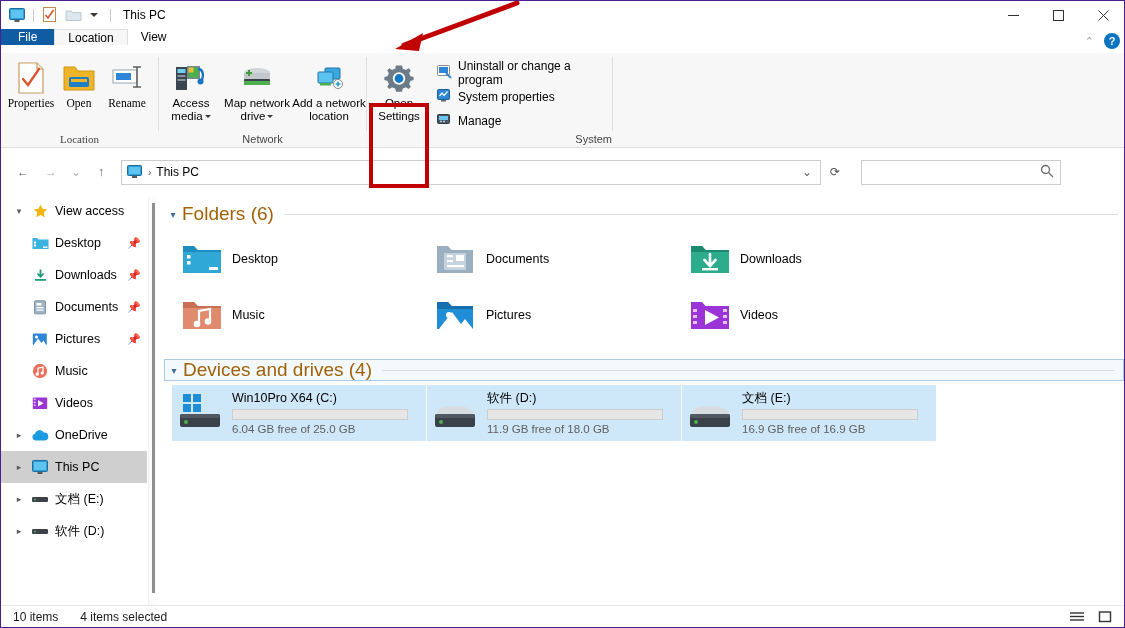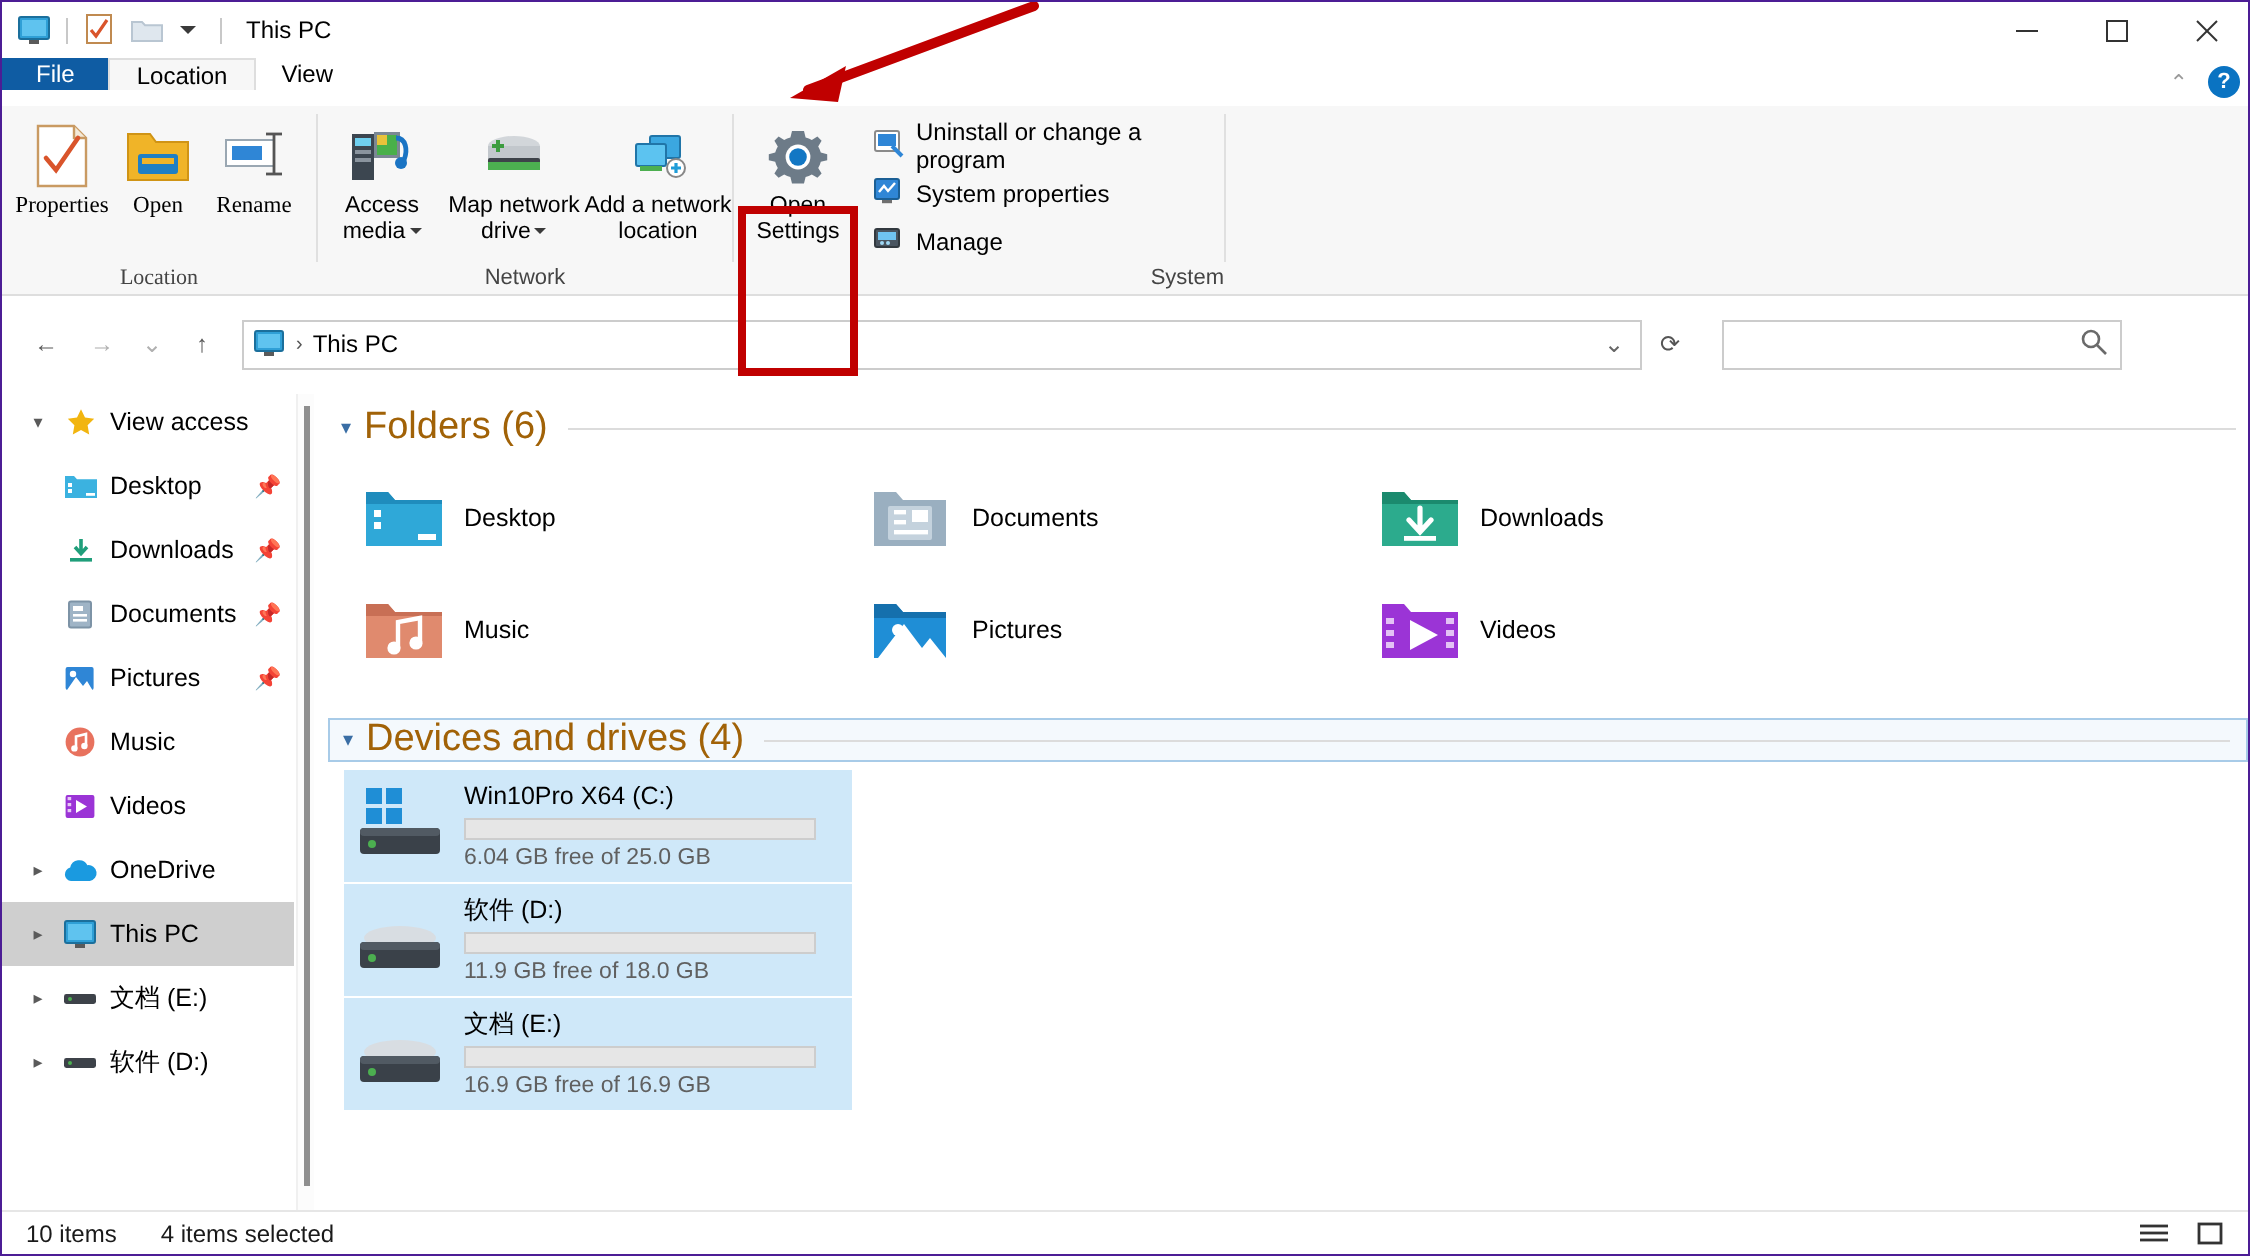--- a/index.html
+++ b/index.html
@@ -189,21 +189,21 @@
   .folder-grid {
     display: flex; flex-wrap: wrap; margin-top: 6px; padding-left: 14px;
   }
   .folder-item {
     width: 254px; height: 56px; display: flex; align-items: center;
     cursor: default; padding-left: 4px;
   }
   .folder-ico { width: 52px; min-width: 52px; display: flex; align-items: center; justify-content: center; }
   .folder-name { font-size: 12.5px; margin-left: 4px; }
 
-  .drive-grid { display: flex; flex-wrap: wrap; margin-top: 4px; padding-left: 14px; gap: 0; flex-direction: column; }
+  .drive-grid { display: flex; flex-wrap: wrap; margin-top: 4px; padding-left: 14px; gap: 0; }
   .drive-item {
     width: 254px; height: 56px; display: flex; align-items: center;
     background: #cfe8f9; margin-right: 1px; margin-bottom: 1px;
     cursor: default;
   }
   .drive-item.plain { background: #cfe8f9; }
   .drive-ico { width: 60px; min-width: 60px; display: flex; align-items: center; justify-content: center; }
   .drive-info { display: flex; flex-direction: column; justify-content: center; width: 185px; }
   .drive-name { font-size: 12.5px; color: #000; line-height: 15px; }
   .drive-bar {

